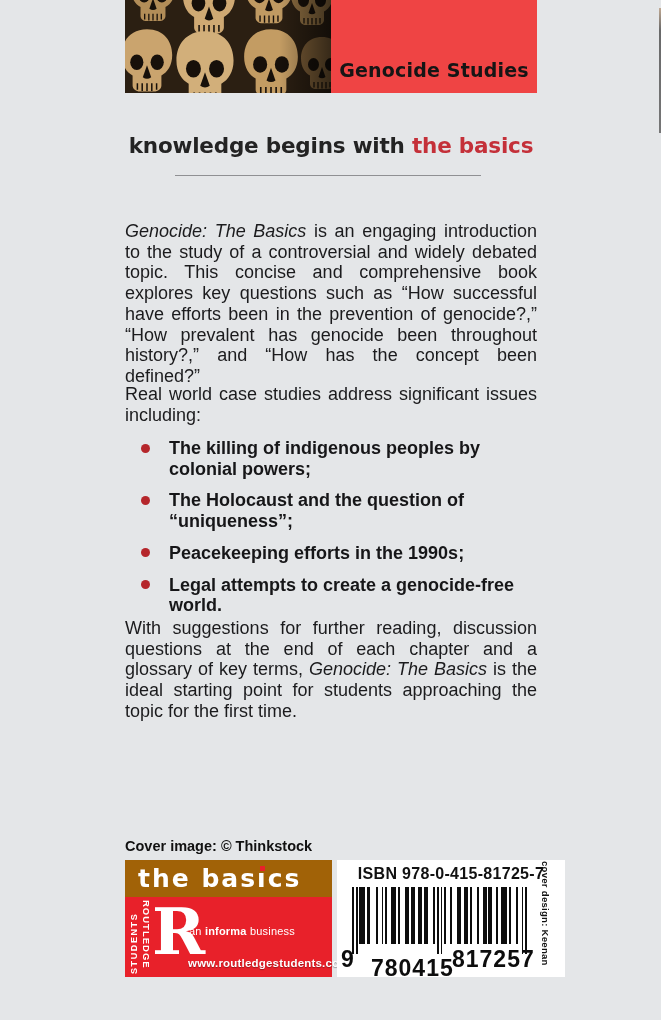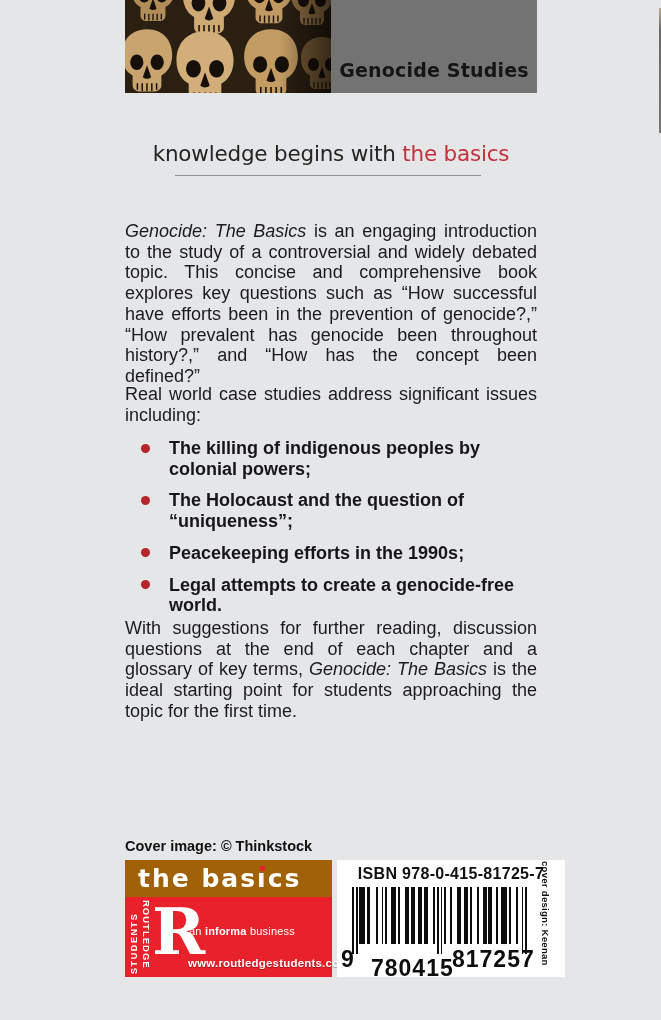--- a/index.html
+++ b/index.html
@@ -1,28 +1,28 @@
 <!DOCTYPE html>
 <html><head>
 <meta charset="utf-8">
 <style>
   html,body{margin:0;padding:0;background:#e4e6e8;}
   .page{position:relative;width:661px;height:1020px;background:#e4e6e8;overflow:hidden;
         font-family:"Liberation Sans",sans-serif;color:#1b1b1d;}
 
   
   .skulls{position:absolute;left:125px;top:0;width:206px;height:93px;display:block;}
-  .series-box{position:absolute;left:331px;top:0;width:206px;height:93px;background:#737373;}
+  .series-box{position:absolute;left:331px;top:0;width:206px;height:93px;background:#ef4444;}
   .series-label{position:absolute;left:0;bottom:12px;width:100%;text-align:center;
                 font-family:"DejaVu Sans",sans-serif;font-weight:bold;font-size:19px;
                 letter-spacing:0.2px;color:#151515;}
 
   
-  .tagline{position:absolute;left:125px;top:141px;width:412px;text-align:center;
-           font-family:"DejaVu Sans",sans-serif;font-weight:normal;font-size:21.5px;
+  .tagline{position:absolute;left:125px;top:133px;width:412px;text-align:center;
+           font-family:"DejaVu Sans",sans-serif;font-weight:bold;font-size:21.5px;
            letter-spacing:-0.2px;color:#232323;white-space:nowrap;}
   .tagline .red{color:#c43039;}
   .rule{position:absolute;left:175px;top:175px;width:306px;height:1px;background:#8f9093;}
 
   
   .copy{position:absolute;left:125px;width:412px;font-size:18px;line-height:20.7px;
         text-align:justify;color:#1b1b1d;}
   .copy em{font-style:italic;}
   .copy b{font-weight:bold;}
   .p1{top:203px;} .p2{top:366px;} .p3{top:600px;} .p4{top:717px;}

